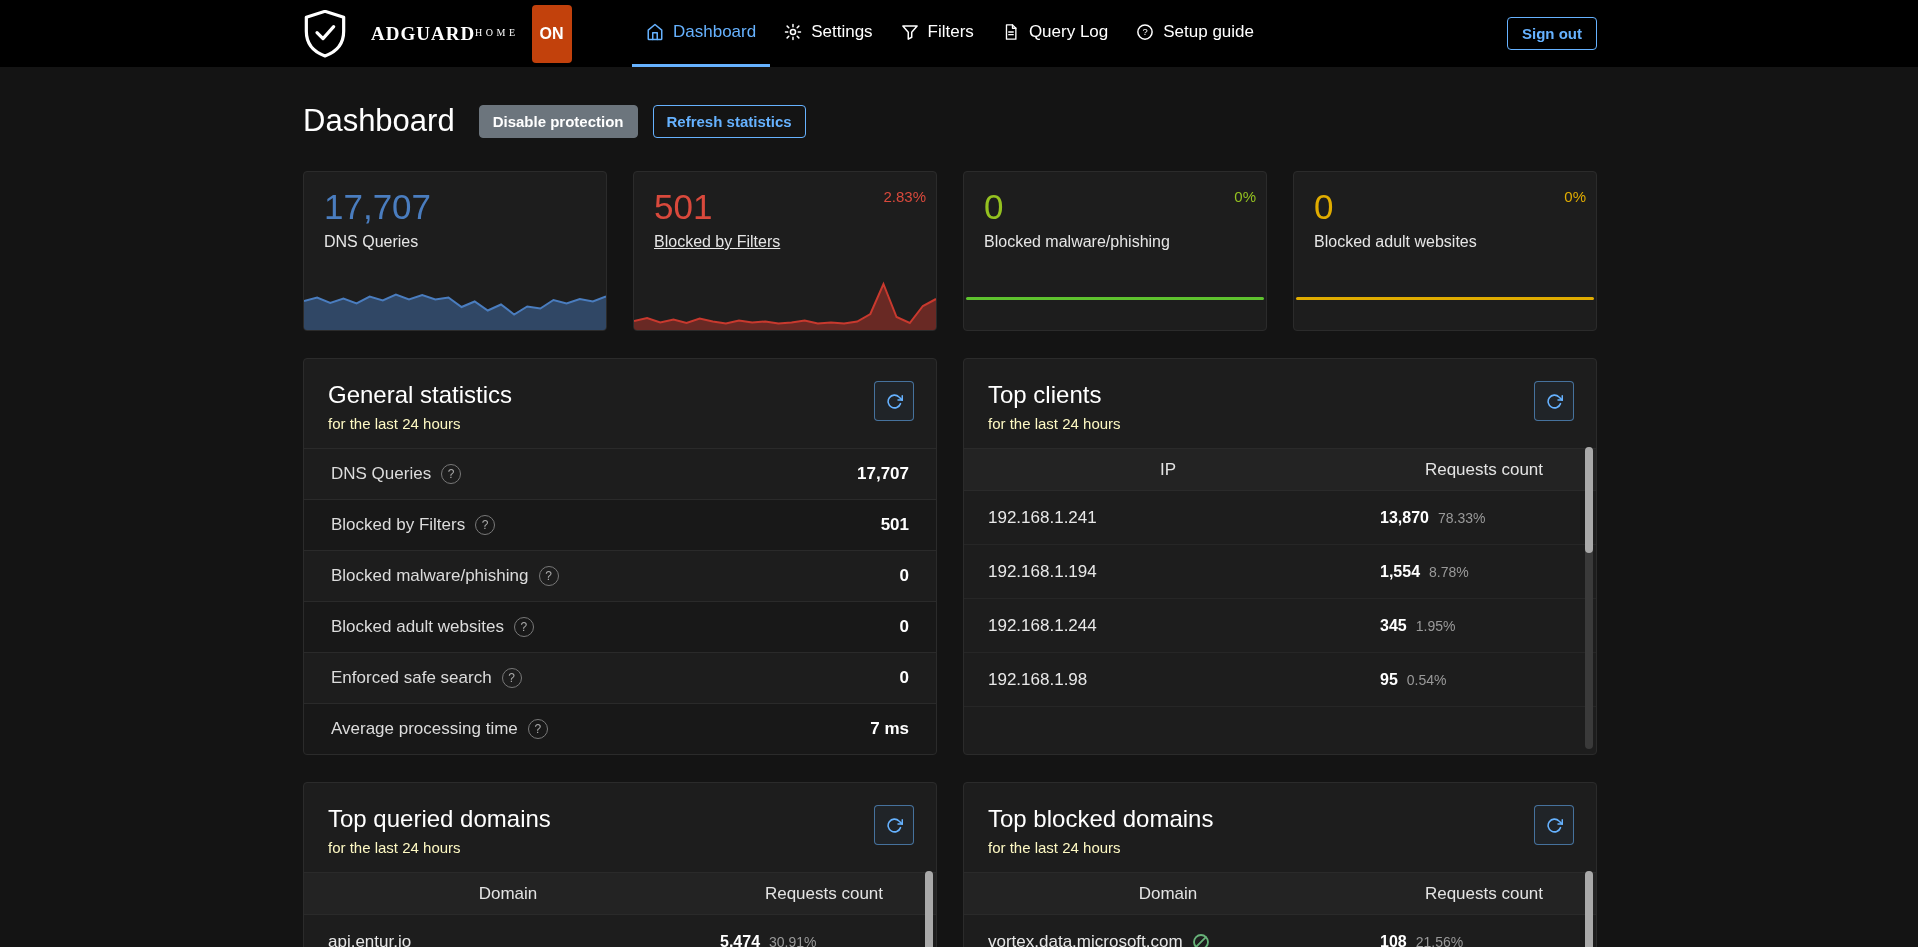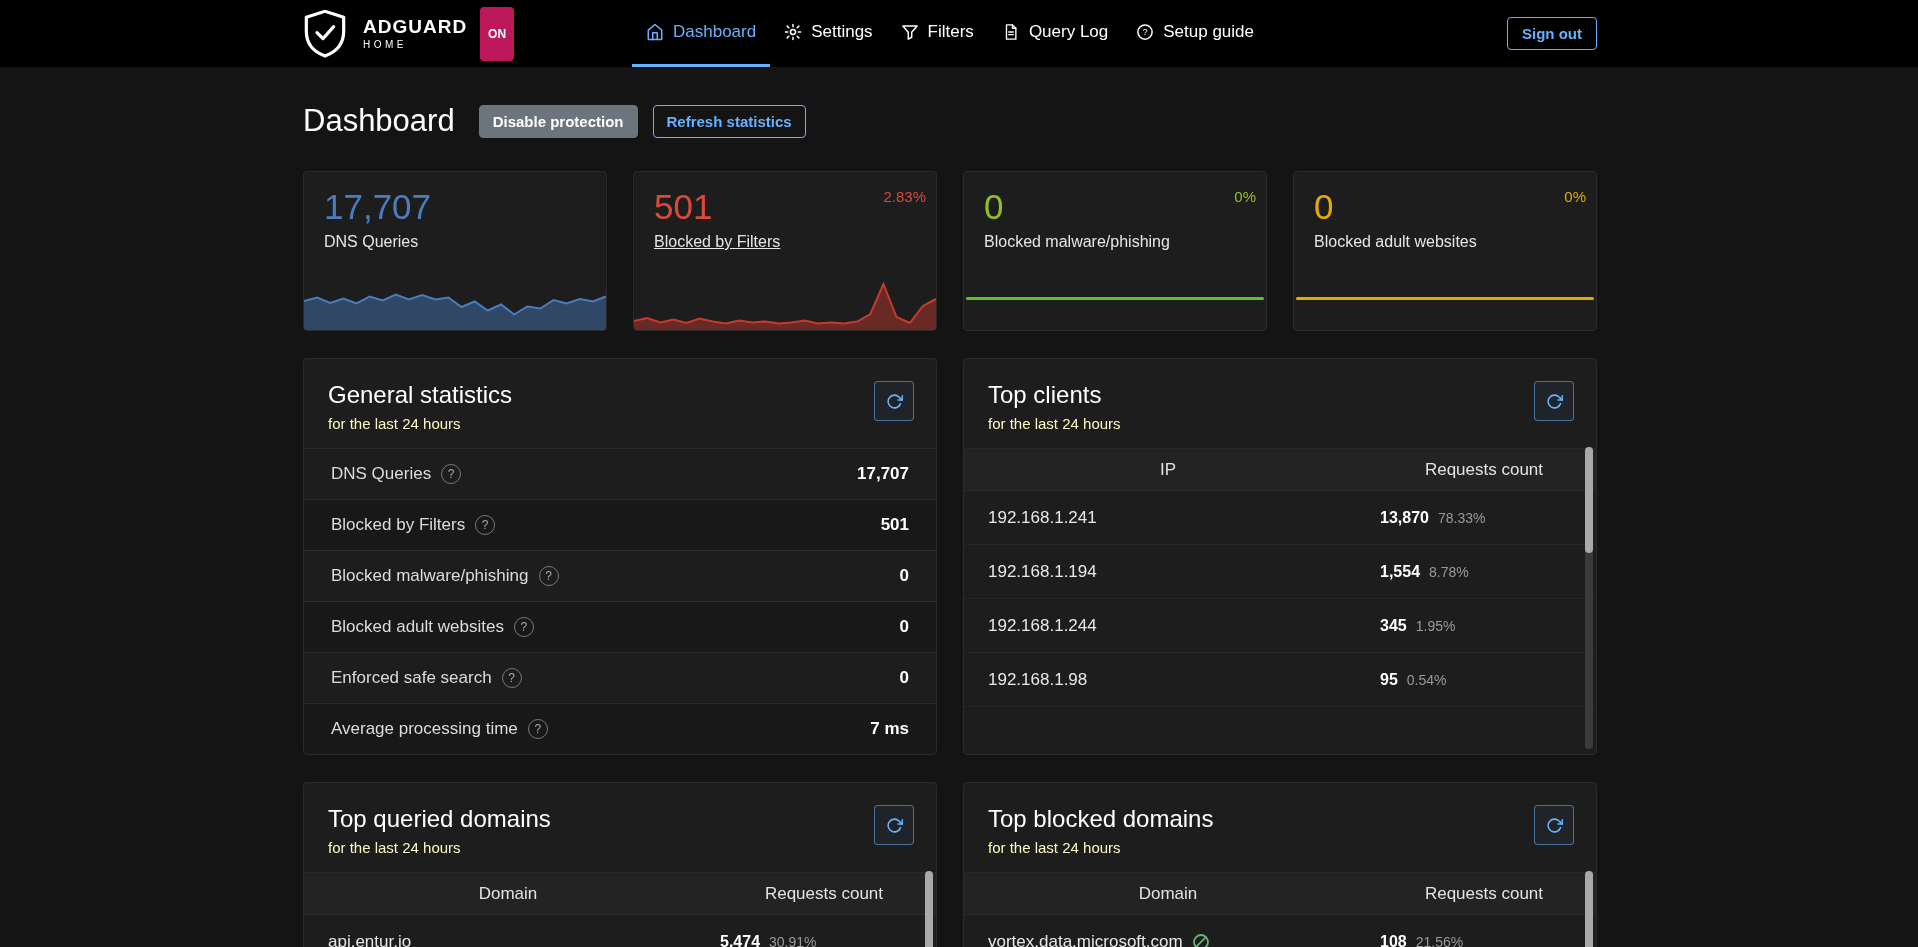--- a/index.html
+++ b/index.html
@@ -11,25 +11,25 @@
   }
 
   
   .navbar { height: 67px; background: #000; }
   .nav-inner {
     width: 1294px; margin-left: 303px; height: 100%;
     display: flex; align-items: center; justify-content: space-between; position: relative;
   }
   .brand { display: flex; align-items: center; cursor: pointer; }
   .brand-shield { width: 44px; height: 48px; color: #fff; }
-  .brand-text { display: flex; flex-direction: column; line-height: 1; margin-left: 16px; }
+  .brand-text { display: flex; flex-direction: row; line-height: 1; margin-left: 24px; font-family: Liberation Serif, serif; }
   .brand-title { font-size: 19px; font-weight: bold; color: #fff; letter-spacing: 1px; }
   .brand-sub { font-size: 10px; color: #fff; letter-spacing: 3.5px; margin-top: 4px; }
   .badge-on {
-    background: #be185d; color: #fff; font-size: 12px; font-weight: bold;
+    background: #c2410c; color: #fff; font-size: 16px; font-weight: bold;
     padding: 20px 8px; border-radius: 4px; margin-left: 13px;
   }
   .nav-menu {
     position: absolute; left: 50%; top: 0; bottom: 0; transform: translateX(-50%);
     display: flex; align-items: stretch;
   }
   .nav-item {
     display: flex; align-items: center; gap: 9px; padding: 0 14px;
     color: #fff; font-size: 17px; border-bottom: 3px solid transparent; cursor: pointer;
   }

